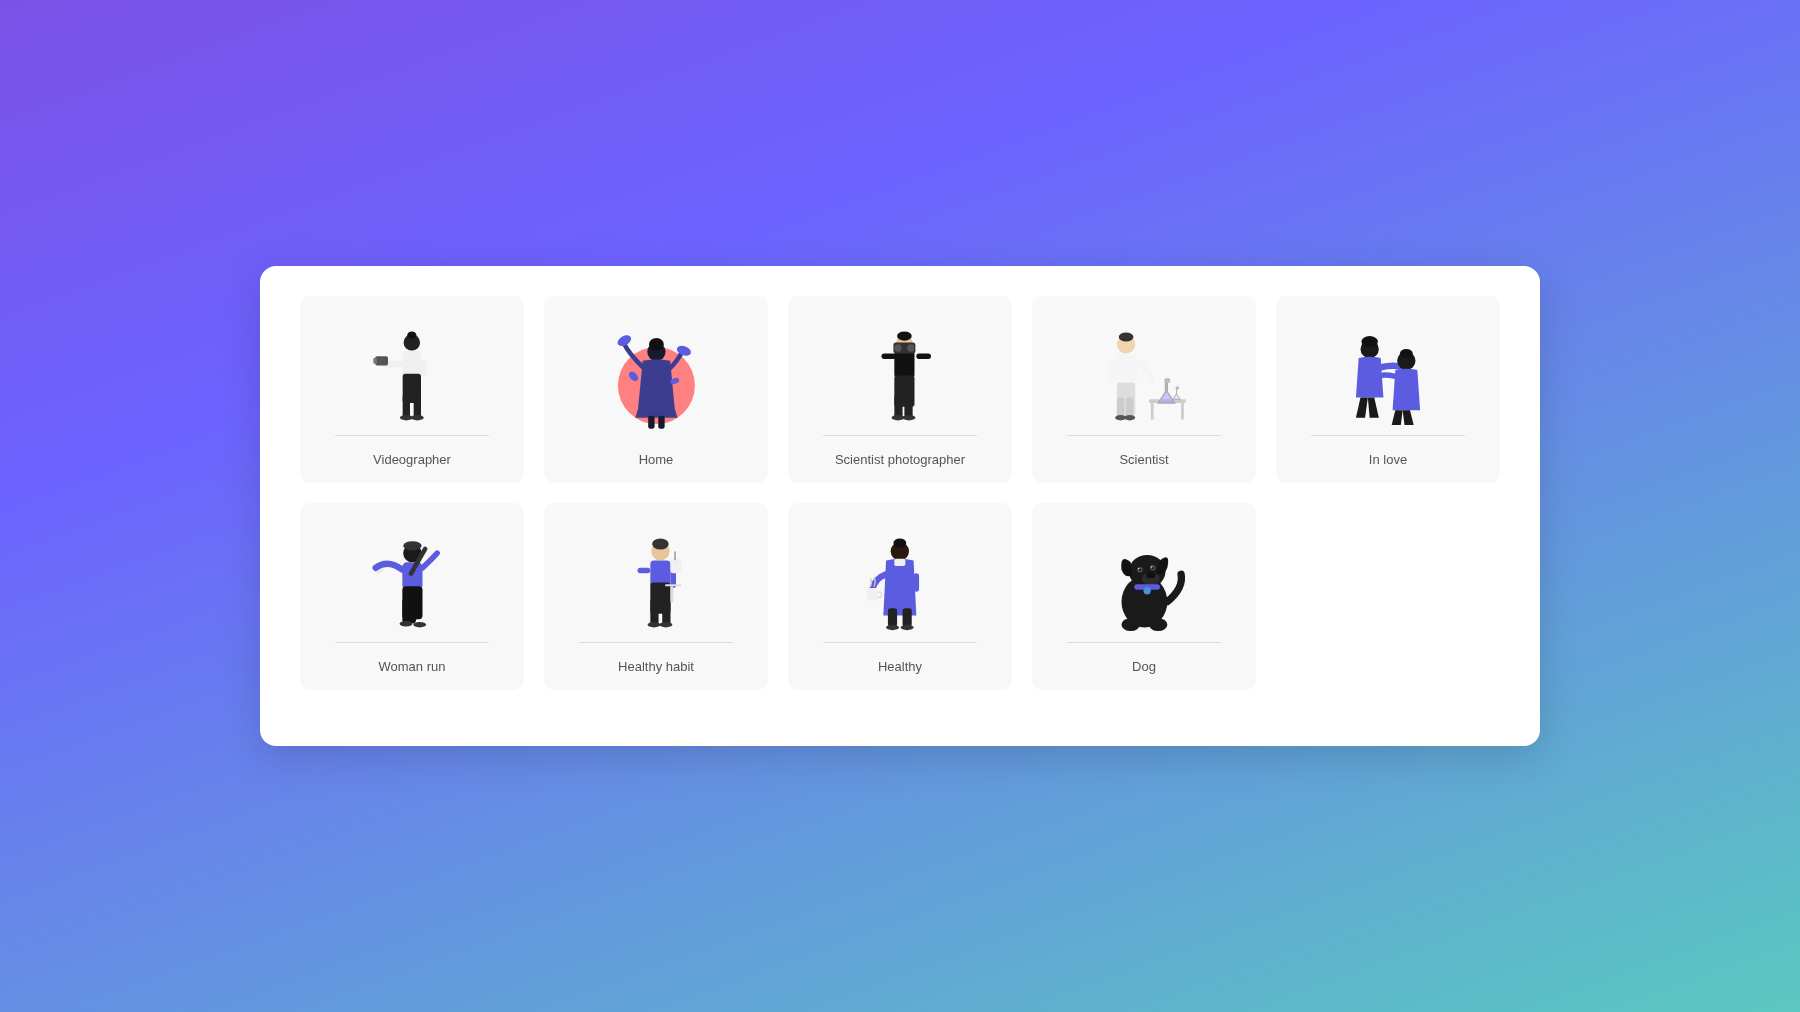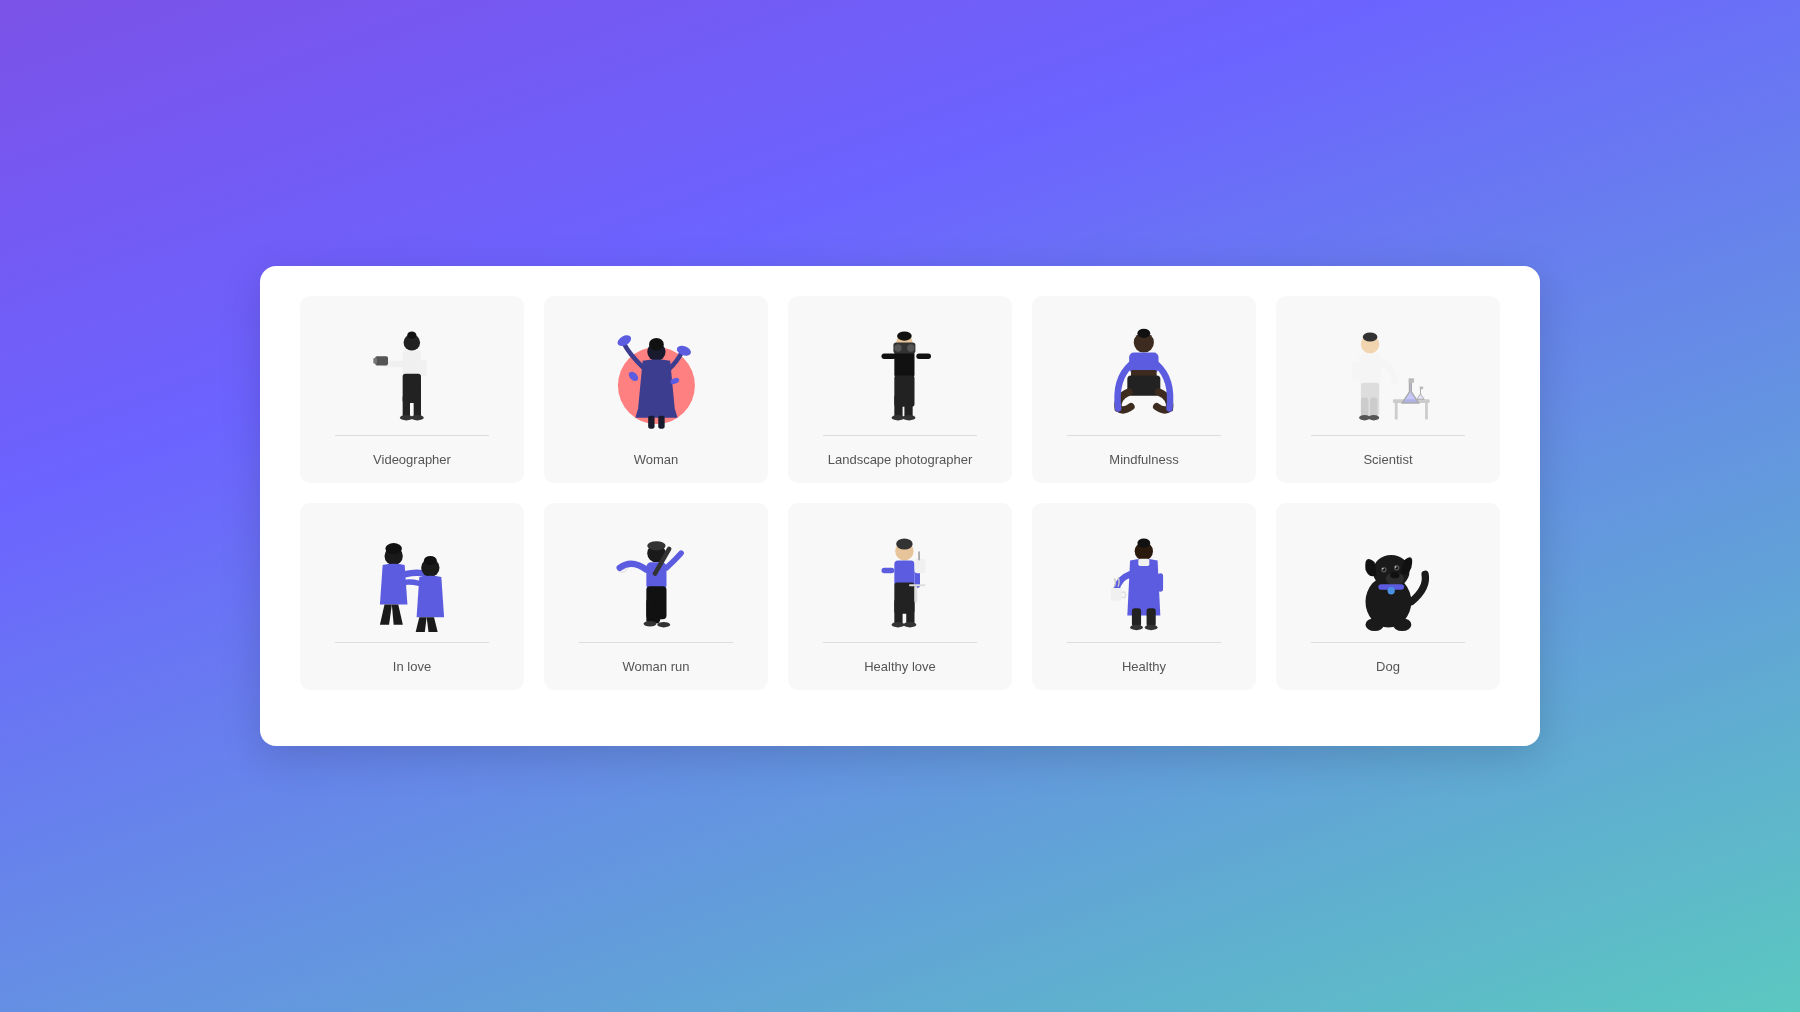--- a/index.html
+++ b/index.html
@@ -131,21 +131,21 @@
           <path d="M68 48 Q78 38 82 30" stroke="#3d3d8f" stroke-width="5" stroke-linecap="round"></path>
           <ellipse cx="85" cy="27" rx="8" ry="5" fill="#5c5ce0" transform="rotate(20 85 27)"></ellipse>
 
           <ellipse cx="30" cy="55" rx="6" ry="4" fill="#5c5ce0" transform="rotate(45 30 55)"></ellipse>
           <ellipse cx="75" cy="60" rx="5" ry="3" fill="#5c5ce0" transform="rotate(-20 75 60)"></ellipse>
 
           <rect x="46" y="98" width="7" height="14" rx="2" fill="#1a1a2e"></rect>
           <rect x="57" y="98" width="7" height="14" rx="2" fill="#1a1a2e"></rect>
         </svg>
       </div>
-      <span class="card-label">Woman</span>
+      <span class="card-label">Home</span>
     </div>
 
     <div class="illustration-card">
       <div class="illustration-area">
         <div class="ground-line"></div>
         <svg viewBox="0 0 100 120" fill="none" xmlns="http://www.w3.org/2000/svg">
 
           <ellipse cx="55" cy="18" rx="9" ry="9" fill="#e8c49a"></ellipse>
 
           <ellipse cx="55" cy="11" rx="8" ry="5" fill="#111"></ellipse>
@@ -162,49 +162,23 @@
           <rect x="68" y="30" width="16" height="6" rx="3" fill="#111"></rect>
 
           <rect x="43" y="18" width="24" height="12" rx="3" fill="#333"></rect>
           <circle cx="48" cy="24" r="4" fill="#555"></circle>
           <circle cx="62" cy="24" r="4" fill="#555"></circle>
 
           <ellipse cx="48" cy="100" rx="7" ry="3" fill="#333"></ellipse>
           <ellipse cx="60" cy="100" rx="7" ry="3" fill="#333"></ellipse>
         </svg>
       </div>
-      <span class="card-label">Landscape photographer</span>
-    </div>
-
-    <div class="illustration-card">
-      <div class="illustration-area">
-        <div class="ground-line"></div>
-        <svg viewBox="0 0 100 120" fill="none" xmlns="http://www.w3.org/2000/svg">
-
-          <ellipse cx="50" cy="18" rx="11" ry="11" fill="#3d2b1f"></ellipse>
-
-          <ellipse cx="50" cy="8" rx="7" ry="5" fill="#111"></ellipse>
-
-          <rect x="34" y="29" width="32" height="22" rx="5" fill="#5c5ce0"></rect>
-
-          <rect x="36" y="48" width="28" height="8" rx="2" fill="#3d2b1f"></rect>
-
-          <rect x="32" y="54" width="36" height="22" rx="4" fill="#222"></rect>
-
-          <path d="M34 72 Q20 78 22 90 Q28 94 36 88" stroke="#3d2b1f" stroke-width="8" stroke-linecap="round" fill="none"></path>
-
-          <path d="M66 72 Q80 78 78 90 Q72 94 64 88" stroke="#3d2b1f" stroke-width="8" stroke-linecap="round" fill="none"></path>
-
-          <path d="M36 42 Q18 58 22 90" stroke="#5c5ce0" stroke-width="7" stroke-linecap="round" fill="none"></path>
-
-          <path d="M64 42 Q82 58 78 90" stroke="#5c5ce0" stroke-width="7" stroke-linecap="round" fill="none"></path>
-        </svg>
-      </div>
-      <span class="card-label">Mindfulness</span>
-    </div>
+      <span class="card-label">Scientist photographer</span>
+    </div>
+
 
     <div class="illustration-card">
       <div class="illustration-area">
         <div class="ground-line"></div>
         <svg viewBox="0 0 110 120" fill="none" xmlns="http://www.w3.org/2000/svg">
 
           <rect x="60" y="80" width="40" height="4" rx="1" fill="#ccc"></rect>
           <rect x="62" y="84" width="3" height="18" fill="#ccc"></rect>
           <rect x="95" y="84" width="3" height="18" fill="#ccc"></rect>
 
@@ -321,21 +295,21 @@
 
           <rect x="30" y="38" width="14" height="6" rx="3" fill="#5c5ce0"></rect>
 
           <rect x="60" y="56" width="18" height="2" rx="1" fill="#ddd"></rect>
           <rect x="66" y="58" width="3" height="18" rx="1" fill="#ddd"></rect>
 
           <ellipse cx="48" cy="100" rx="7" ry="3" fill="#333"></ellipse>
           <ellipse cx="61" cy="100" rx="7" ry="3" fill="#333"></ellipse>
         </svg>
       </div>
-      <span class="card-label">Healthy love</span>
+      <span class="card-label">Healthy habit</span>
     </div>
 
     <div class="illustration-card">
       <div class="illustration-area">
         <div class="ground-line"></div>
         <svg viewBox="0 0 100 120" fill="none" xmlns="http://www.w3.org/2000/svg">
 
           <ellipse cx="50" cy="20" rx="10" ry="10" fill="#2a1a0e"></ellipse>
 
           <ellipse cx="50" cy="11" rx="7" ry="5" fill="#111"></ellipse>

